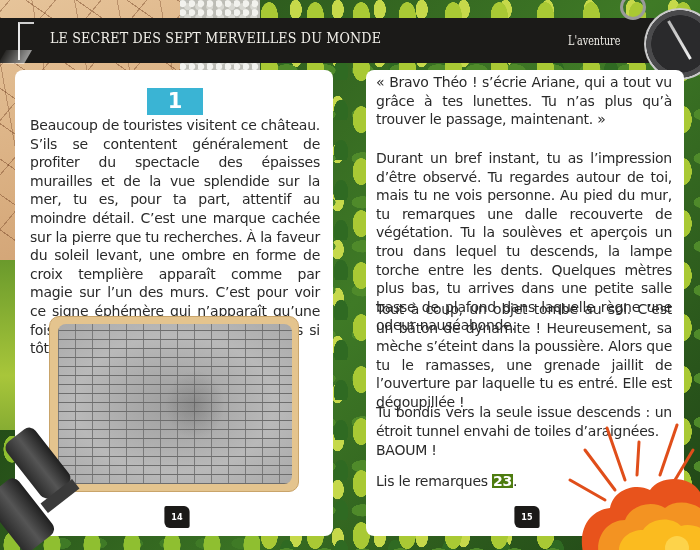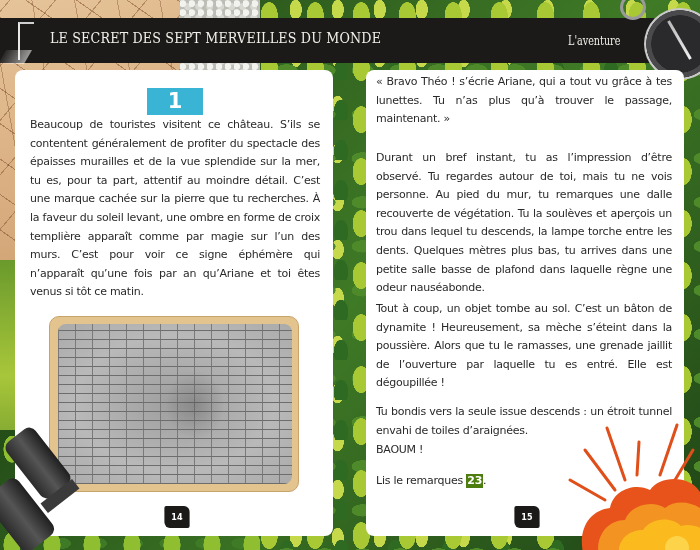--- a/index.html
+++ b/index.html
@@ -98,21 +98,21 @@
   .panel-right { left: 366px; top: 70px; width: 318px; height: 466px; }
 
   .para-number {
     position: absolute; left: 147px; top: 88px; width: 56px; height: 27px;
     background: #3ab4d4; color: #ffffff; text-align: center;
     font-family: "DejaVu Sans", sans-serif; font-weight: bold; font-size: 21px; line-height: 27px;
   }
 
   .text-block {
     position: absolute; font-family: "DejaVu Sans", sans-serif;
-    font-size: 11px; line-height: 18.6px; color: #2a2a2a; text-align: justify;
+    font-size: 14px; line-height: 18.6px; color: #2a2a2a; text-align: justify;
     letter-spacing: -0.25px;
   }
   .text-left { left: 30px; top: 116px; width: 290px; }
   .text-right-p { position: absolute; left: 376px; width: 296px; }
   .text-right-p.p1 { top: 73px; }
   .text-right-p.p2 { top: 149px; }
   .text-right-p.p3 { top: 300px; }
   .text-right-p.p4 { top: 403px; }
   .text-right-p.p5 { top: 441px; }
   .text-right-p.p6 { top: 472px; }

